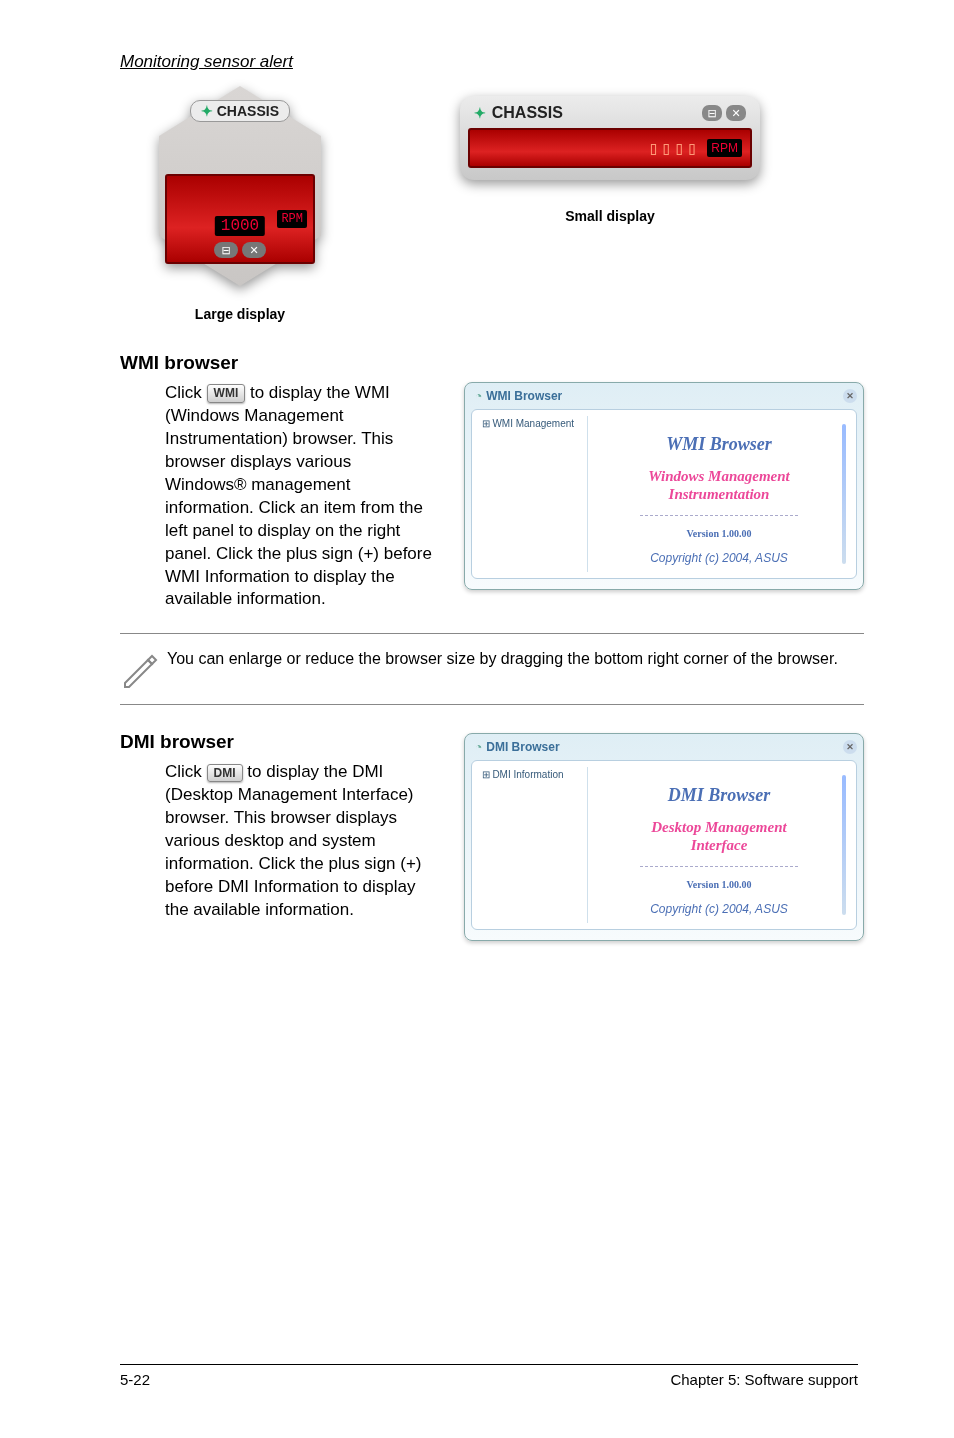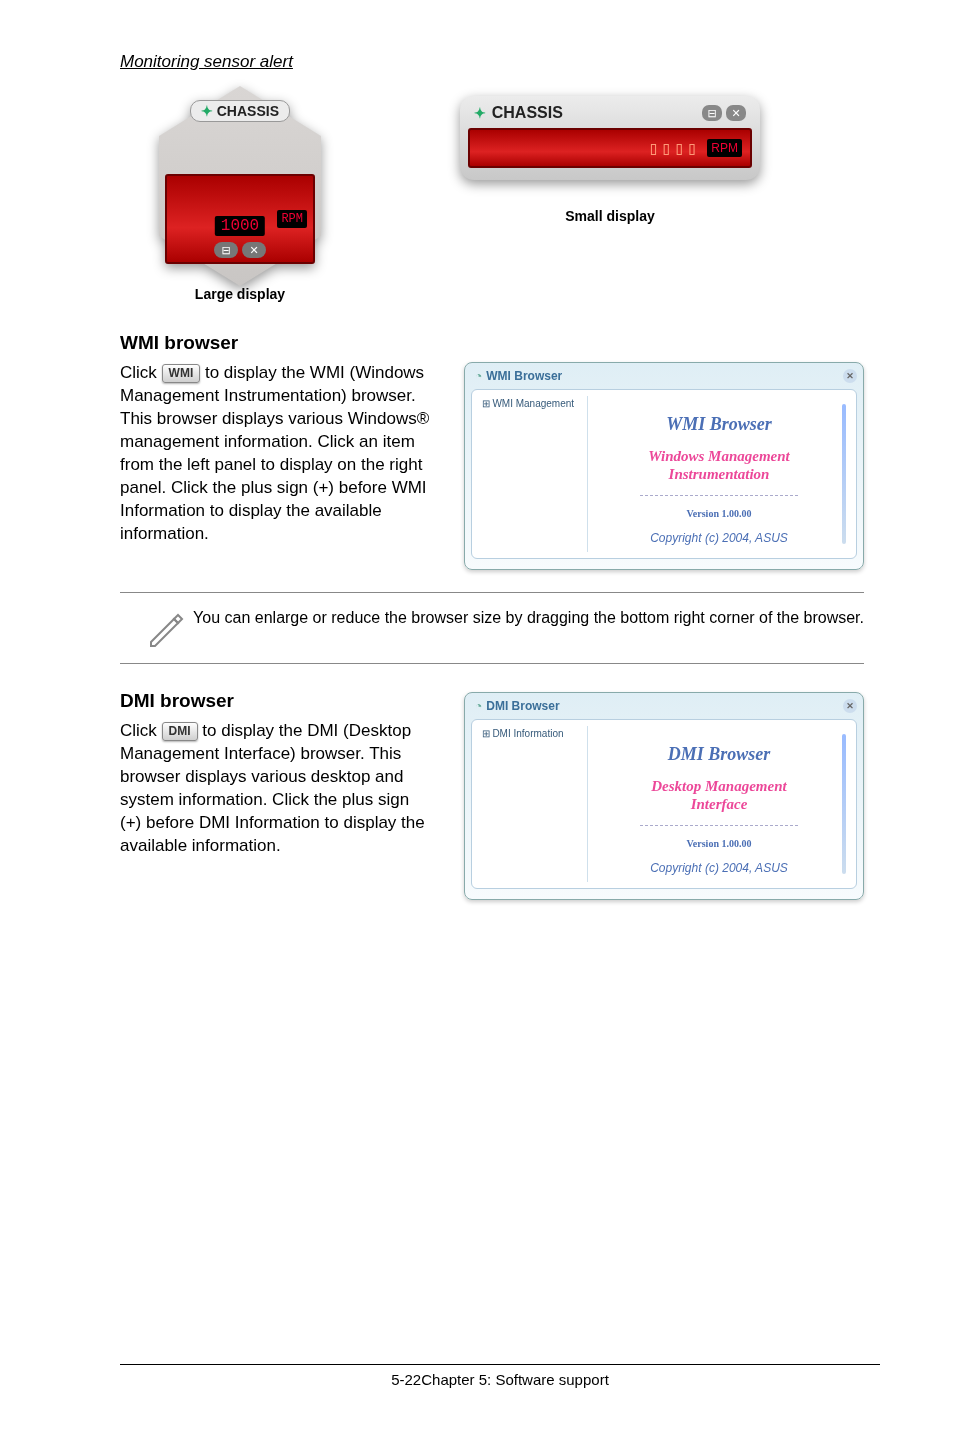--- a/index.html
+++ b/index.html
@@ -2,21 +2,21 @@
 <html><head>
 <meta charset="utf-8">
 <style>
   * { box-sizing: border-box; margin: 0; padding: 0; }
   html, body { width: 954px; height: 1438px; background: #fff; font-family: Arial, Helvetica, sans-serif; color: #000; }
   .page { padding: 52px 90px 0 120px; position: relative; height: 100%; }
   .section-title-italic { font-style: italic; text-decoration: underline; font-size: 17px; margin-bottom: 4px; }
   .body-text { font-size: 17px; line-height: 1.35; }
   .row { display: flex; gap: 70px; margin-top: 14px; }
   .col { display: flex; flex-direction: column; align-items: center; }
-  .caption { font-size: 14px; font-weight: bold; margin-top: 0; }
+  .caption { font-size: 14px; font-weight: bold; margin-top: 20px; }
   .hex-wrap { width: 180px; height: 200px; position: relative; filter: drop-shadow(0 4px 6px rgba(0,0,0,.4)); }
   .hex {
     width: 180px; height: 200px;
     background: linear-gradient(#d9d6d4,#c9c6c4);
     clip-path: polygon(50% 0%, 95% 25%, 95% 75%, 50% 100%, 5% 75%, 5% 25%);
     border-radius: 14px;
     display: flex; flex-direction: column; align-items: center;
   }
   .hex-inner-red {
     width: 150px; height: 90px; margin-top: 44px;
@@ -45,21 +45,21 @@
   }
   .small-header { display:flex; align-items:center; justify-content:space-between; padding:2px 6px 6px; }
   .small-header-left { display:flex; align-items:center; gap:6px; font-weight:bold; font-size:16px; color:#222; }
   .small-header-right { display:flex; gap:4px; }
   .smallbtn { width:20px; height:16px; background:#888; border-radius:7px; color:#fff; font-size:11px; display:flex;align-items:center;justify-content:center; }
   .small-red { background: linear-gradient(#a00,#d22 60%,#a00); border:2px solid #6b0000; height:40px; border-radius:3px; display:flex; align-items:center; justify-content:flex-end; padding:0 8px; gap:8px; }
   .red-digits { font-family:"Courier New",monospace; color:#f97; letter-spacing:2px; font-size:18px; }
   .rpm-badge2 { background:#000; color:#e03; padding:2px 4px; font-size:12px; border-radius:2px; }
   .h3 { font-size: 19px; font-weight: bold; margin-top: 30px; margin-bottom: 8px; }
   .two-col { display:flex; gap:30px; align-items:flex-start; }
-  .left-col { flex: 1; }
+  .left-col { flex: 1; margin-left: 45px; }
   .inline-btn { display:inline-block; background:linear-gradient(#fefefe,#cfcfcf); border:1px solid #888; border-radius:3px; padding:0 6px; font-size:12px; font-weight:bold; color:#333; vertical-align:middle; box-shadow:0 1px 2px rgba(0,0,0,.3); }
   .browser-shot {
     width: 400px;
     border: 1px solid #8aa;
     border-radius: 8px;
     background: linear-gradient(#dfeef5,#f7fbfd);
     padding: 4px 6px 10px;
     box-shadow: 0 2px 4px rgba(0,0,0,.2);
   }
   .browser-title-row { display:flex; align-items:center; gap:6px; color:#3b6f99; font-size:12px; font-weight:bold; padding:2px 0 6px 4px; justify-content:space-between; }
@@ -67,24 +67,24 @@
   .browser-body { display:flex; background:#fff; border-radius:6px; border:1px solid #b8cfe0; height:170px; padding:6px; }
   .browser-tree { width:110px; font-size:10px; color:#365a7a; border-right:1px solid #cfe0ec; padding:2px 4px; }
   .tree-node { display:flex; gap:2px; align-items:flex-start; }
   .browser-main { flex:1; display:flex; flex-direction:column; align-items:center; justify-content:flex-start; padding-top:18px; gap:12px; position:relative; }
   .main-title { color:#4b6fb5; font-style:italic; font-weight:bold; font-family:"Comic Sans MS","Segoe Script",cursive; font-size:18px; }
   .main-sub { color:#ec4899; font-style:italic; font-weight:bold; font-family:"Comic Sans MS","Segoe Script",cursive; font-size:15px; text-align:center; line-height:1.2; }
   .divider { border-top:1px dashed #aac; width:60%; }
   .version { color:#4b6fb5; font-weight:bold; font-size:10px; font-family:"Comic Sans MS",cursive; }
   .copyright { color:#4b6fb5; font-style:italic; font-size:12px; }
   .scroll-hint { position:absolute; right:4px; top:8px; bottom:8px; width:4px; background:linear-gradient(#9bf,#cde); border-radius:2px; }
-  .note-block { display:flex; gap:7px; border-top:1px solid #888; border-bottom:1px solid #888; padding:14px 0 16px; margin:22px 0 8px;justify-content:flex-end; }
+  .note-block { display:flex; gap:7px; border-top:1px solid #888; border-bottom:1px solid #888; padding:14px 0 16px; margin:22px 0 8px; }
   .pencil { width:40px; flex-shrink:0; color:#888; }
   .note-text { font-size:16px; line-height:1.35; }
-  .footer { position:absolute; bottom:50px; left:120px; right:74px; border-top:1px solid #000; padding-top:6px; display:flex; justify-content:center; font-size:15px; }
+  .footer { position:absolute; bottom:50px; left:120px; right:96px; border-top:1px solid #000; padding-top:6px; display:flex; justify-content:space-between; font-size:15px; }
 </style>
 </head>
 <body>
 
 <div class="page">
 
   <div class="section-title-italic">Monitoring sensor alert</div>
 
   <div class="row">
     <div class="col" style="margin-left:30px;">

